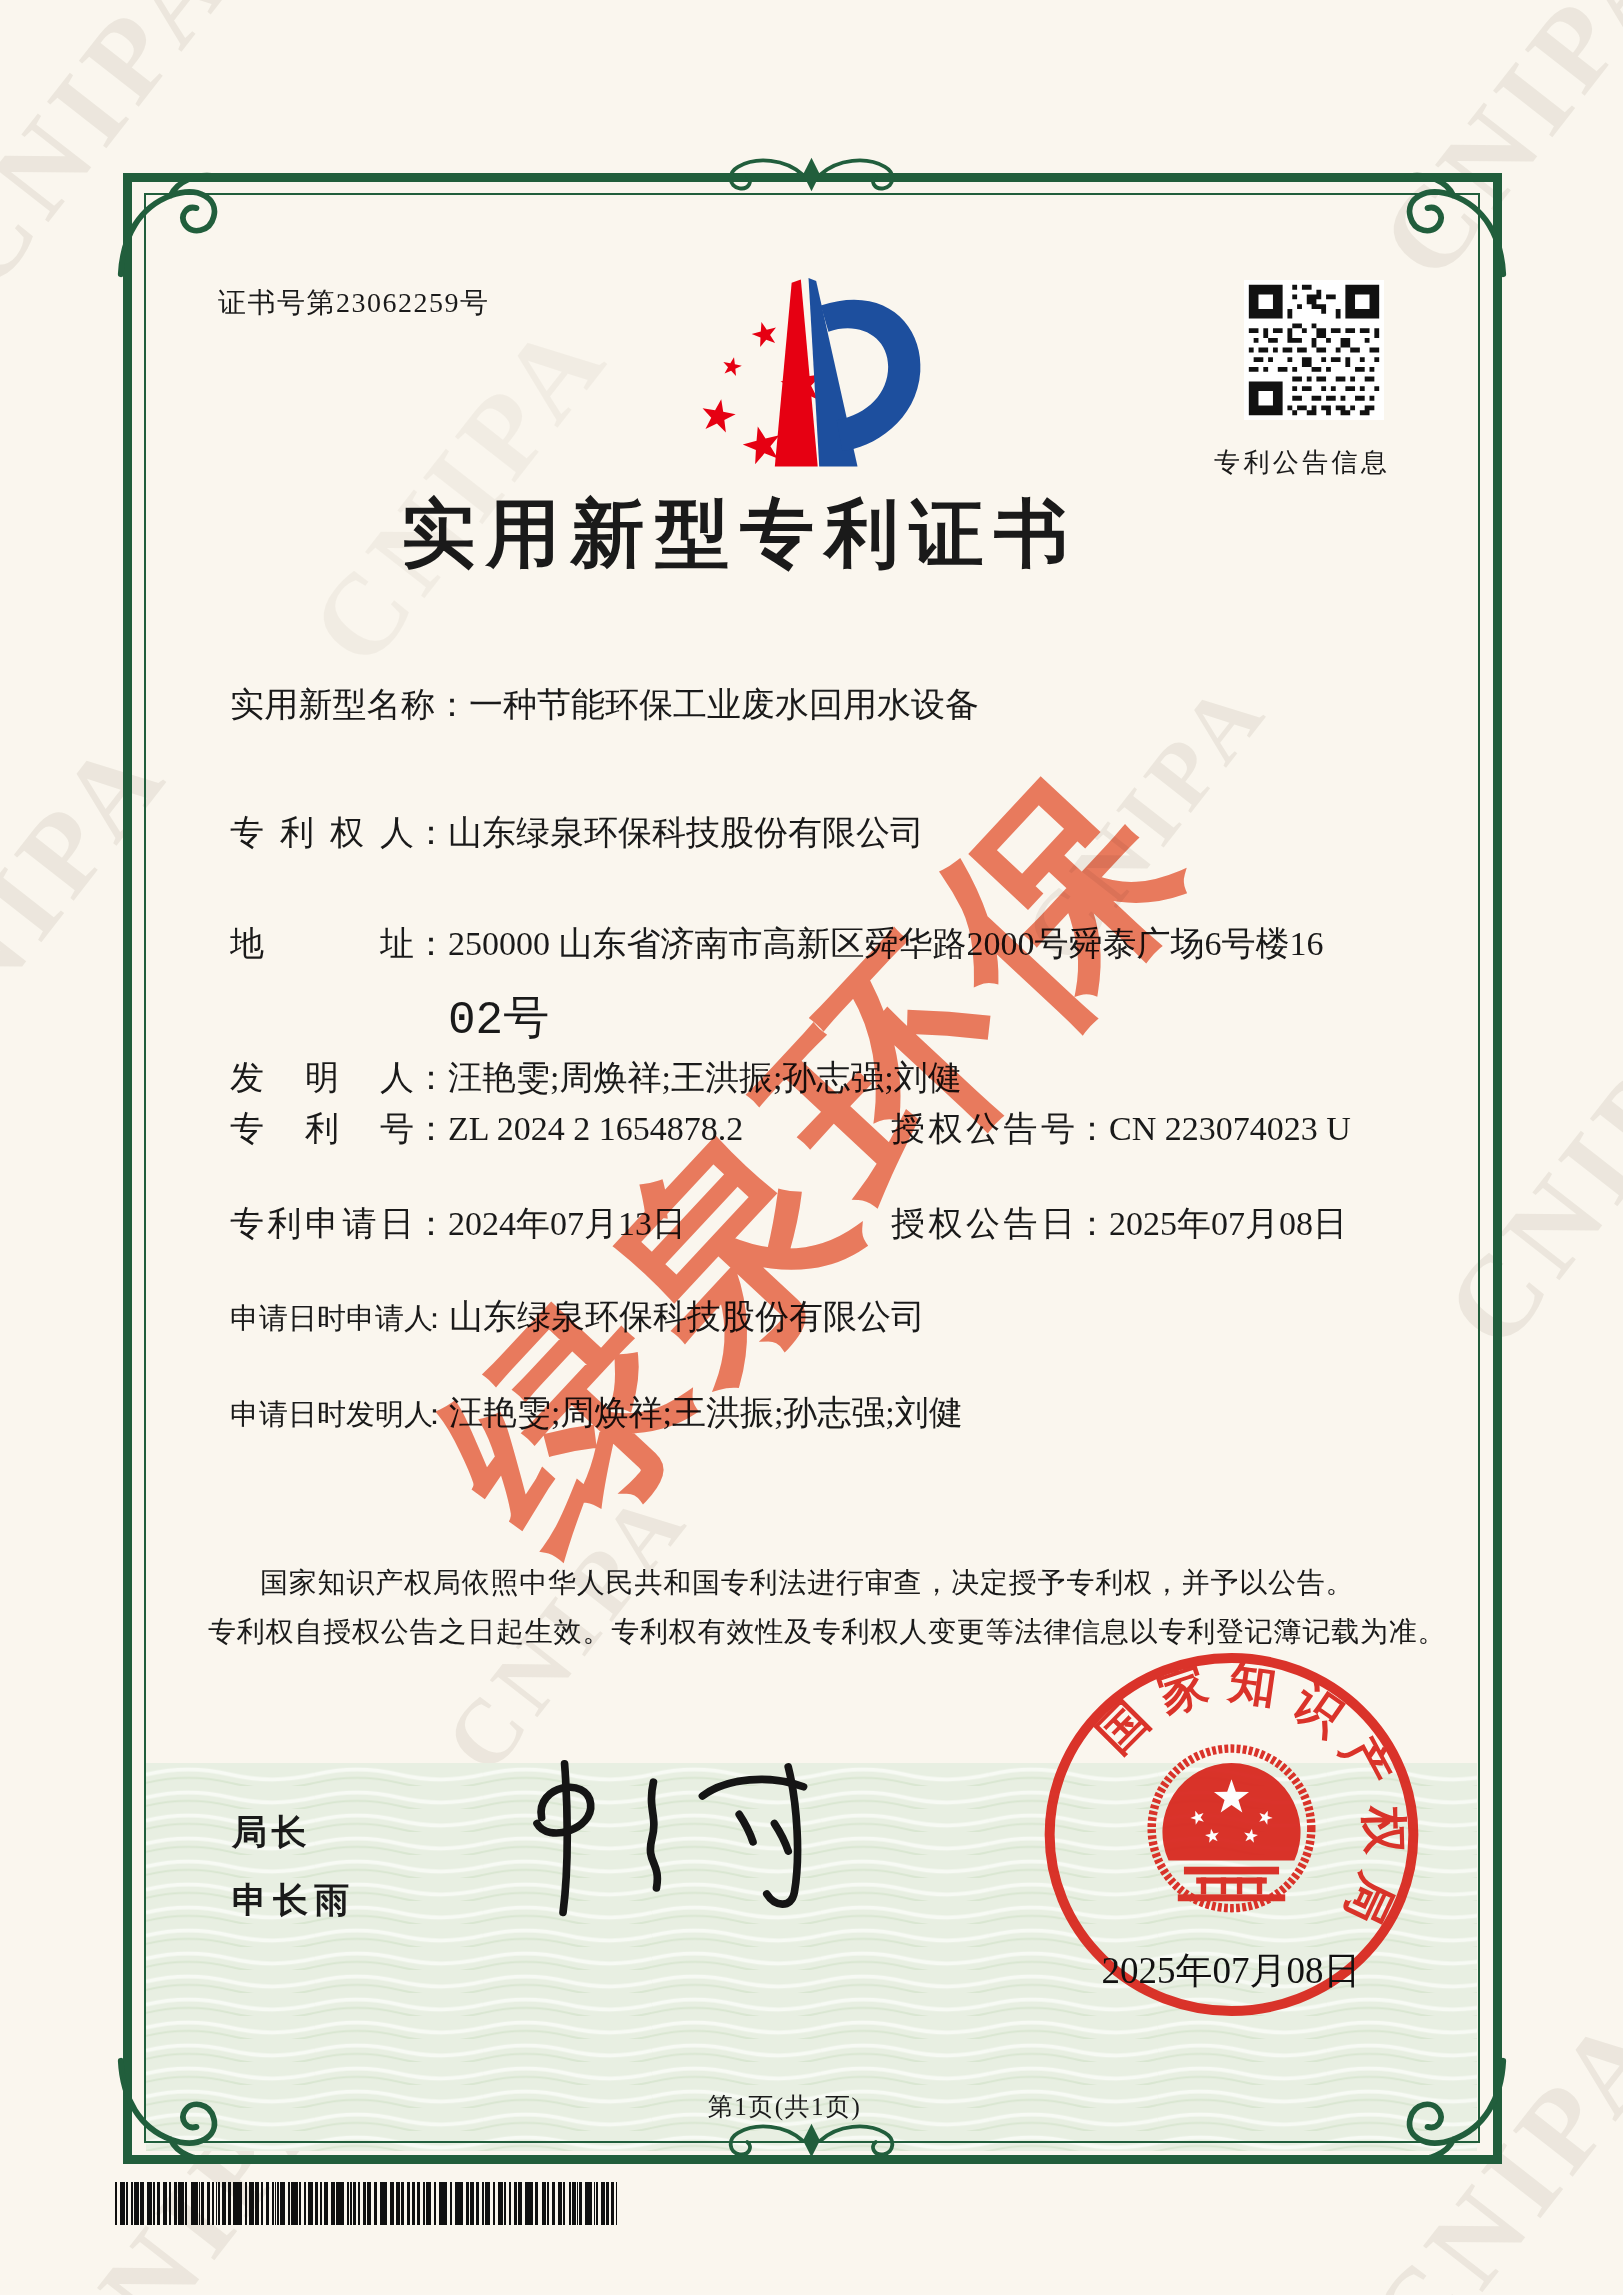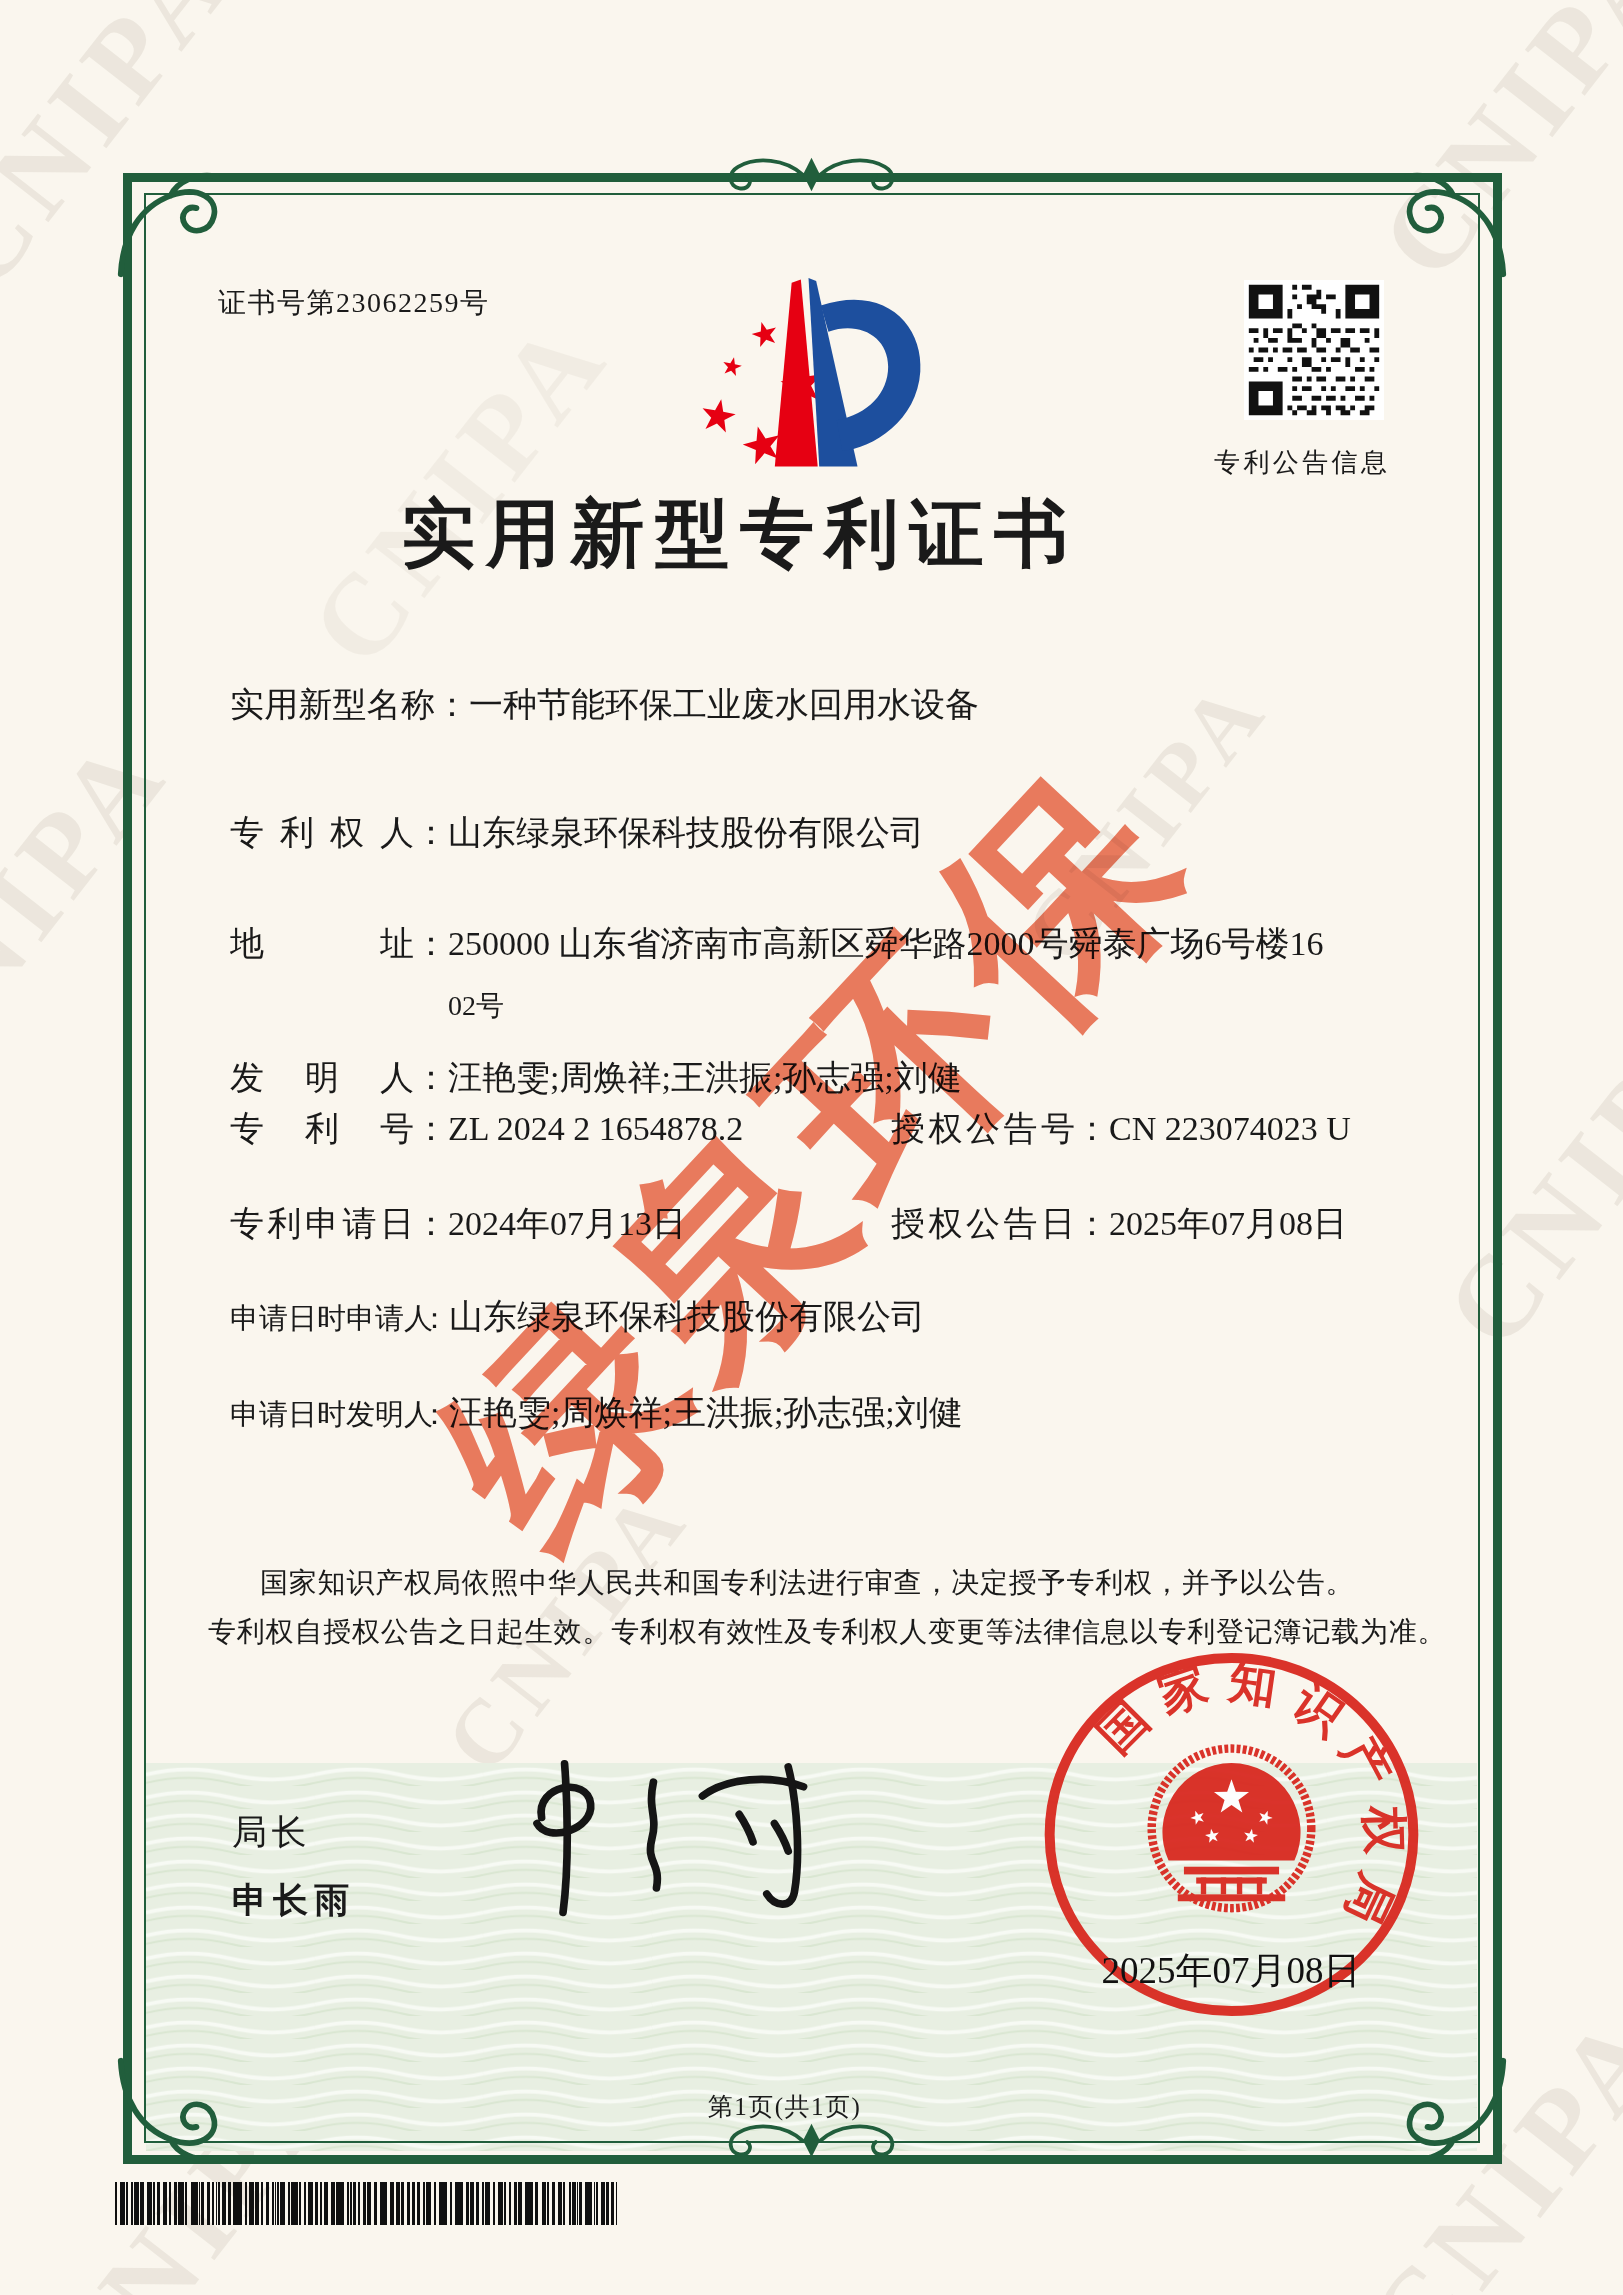--- a/index.html
+++ b/index.html
@@ -35,28 +35,28 @@
          font-weight:700;letter-spacing:10.7px;z-index:4;}
 
   
   .row{position:absolute;left:230px;font-size:34px;white-space:nowrap;z-index:4;}
   .lbl{display:inline-block;width:184px;text-align:justify;text-align-last:justify;}
   .lbl.wide{width:205px;}
   .row.small .lbl{width:190px;font-size:29px;}
   .row.small .colon{font-size:29px;}
   .rcol{position:absolute;left:661px;top:0;white-space:nowrap;}
   .rcol .lbl{width:184px;}
-  .addr2{position:absolute;left:448px;top:987px;font-size:28px;z-index:4;}
+  .addr2{position:absolute;left:448px;top:987px;font-size:46px;z-index:4;font-family:Liberation Mono, monospace;}
 
   
   .legal1{position:absolute;left:260px;top:1564px;font-size:28px;letter-spacing:0.8px;z-index:4;}
   .legal2{position:absolute;left:208px;top:1613px;font-size:28px;letter-spacing:0.8px;z-index:4;}
 
   
-  .director-label{position:absolute;left:232px;top:1809px;font-size:35px;font-weight:400;
+  .director-label{position:absolute;left:232px;top:1809px;font-size:35px;font-weight:700;
                   font-family:"Liberation Sans","DejaVu Sans",sans-serif;letter-spacing:4.6px;z-index:4;}
   .director-name{position:absolute;left:232px;top:1877px;font-size:35px;font-weight:700;
                  font-family:"Liberation Sans","DejaVu Sans",sans-serif;letter-spacing:6.1px;z-index:4;}
   .sig{position:absolute;left:497px;top:1750px;z-index:5;}
 
   
   .seal{position:absolute;left:1032px;top:1635px;z-index:5;opacity:0.93;}
   .seal-date{position:absolute;left:1073px;top:1946px;width:316px;text-align:center;
              font-size:37px;color:#111;z-index:6;}
 

